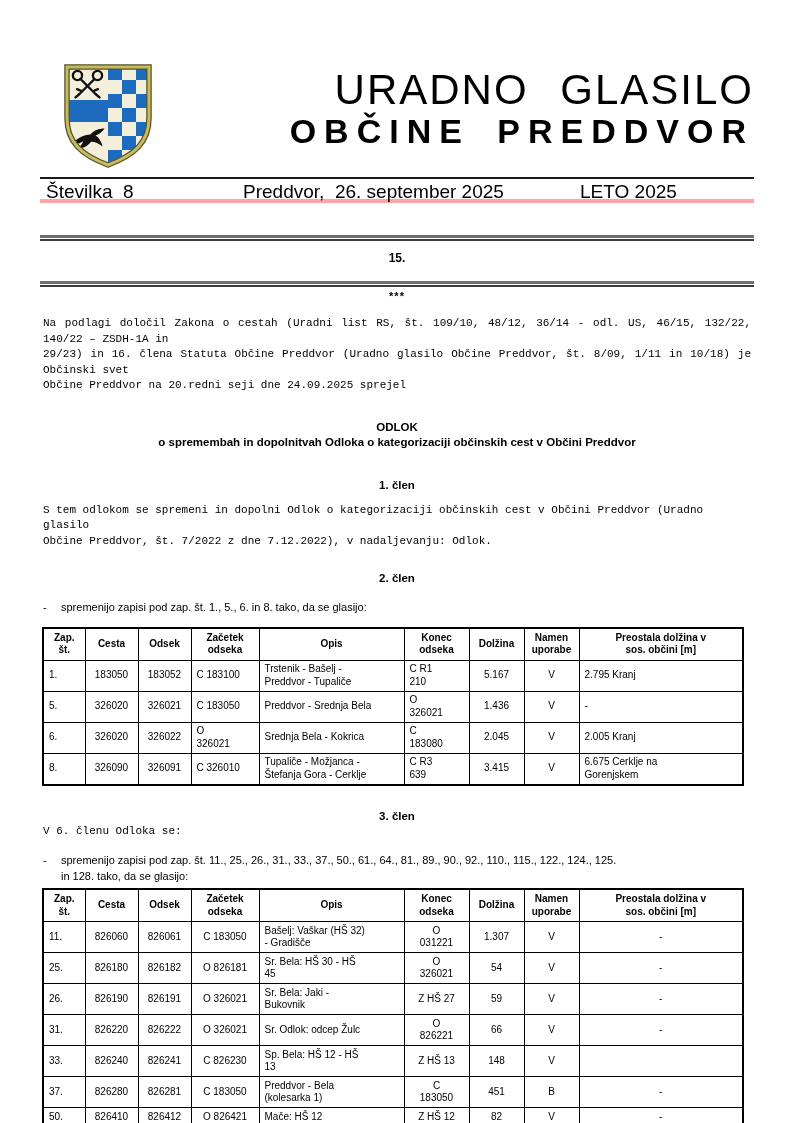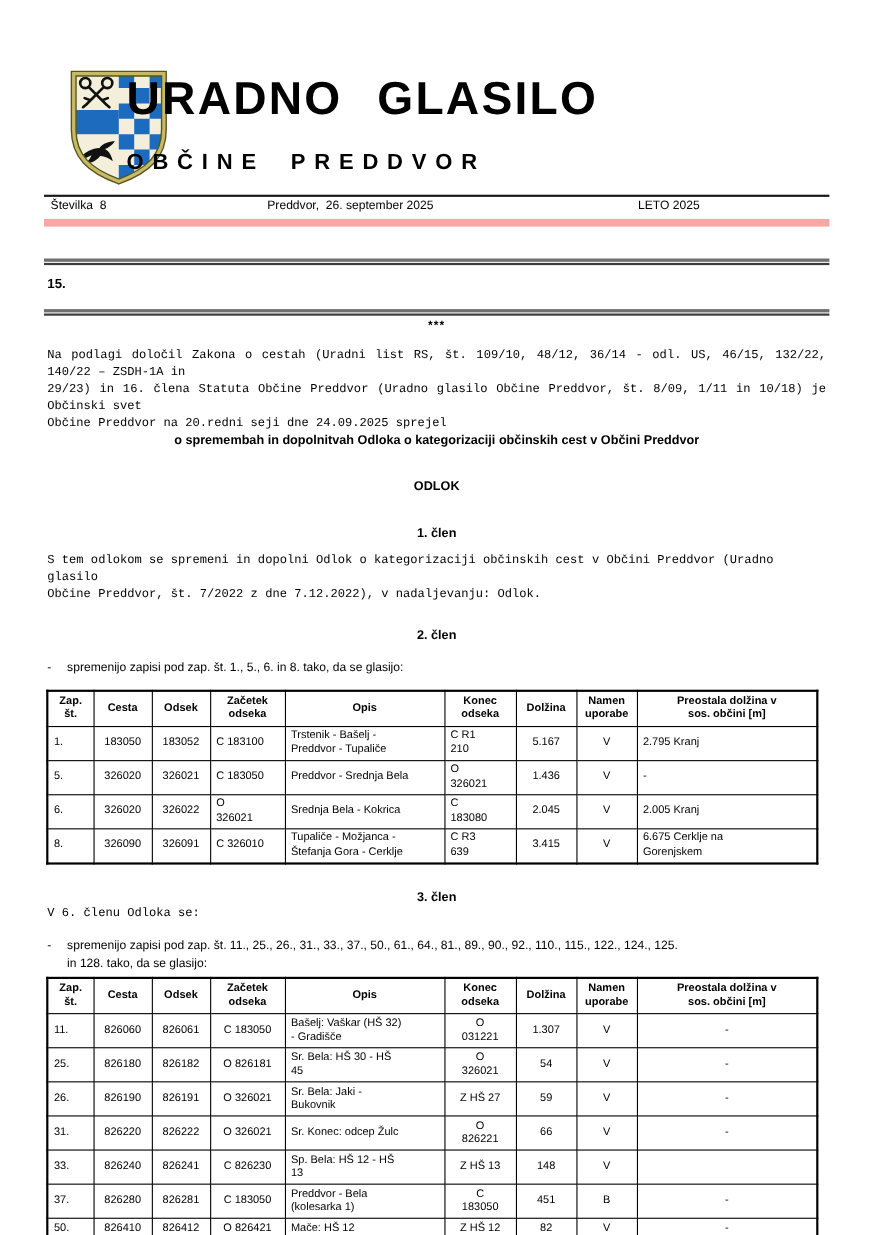--- a/index.html
+++ b/index.html
@@ -1,35 +1,35 @@
 <!DOCTYPE html>
 <html><head>
 <meta charset="utf-8">
 <style>
   html,body{margin:0;padding:0;background:#e8e8e8;}
   .page{width:794px;height:1123px;margin:0 auto;background:#ffffff;position:relative;
         color:#000;font-family:"Liberation Sans","DejaVu Sans",sans-serif;overflow:hidden;}
   
   .masthead{position:relative;height:235px;}
   .arms{position:absolute;left:58px;top:60px;width:100px;height:112px;}
-  .title1{position:absolute;left:115px;right:40px;top:66px;text-align:left;
-          font-size:42px;font-weight:bold;letter-spacing:2px;word-spacing:18px;white-space:pre;}
-  .title2{position:absolute;left:115px;right:40px;top:137px;text-align:left;
-          font-size:20px;font-weight:bold;letter-spacing:8px;word-spacing:10px;white-space:pre;}
+  .title1{position:absolute;left:115px;right:40px;top:66px;text-align:right;
+          font-size:42px;font-weight:normal;letter-spacing:2px;word-spacing:18px;white-space:pre;}
+  .title2{position:absolute;left:115px;right:40px;top:112px;text-align:right;
+          font-size:34px;font-weight:bold;letter-spacing:8px;word-spacing:10px;white-space:pre;}
   .meta{position:absolute;left:40px;right:40px;top:177px;height:20px;
-        border-top:2.5px solid #1a1a1a;border-bottom:7px solid #fca5a5;font-size:11px;}
+        border-top:2.5px solid #1a1a1a;border-bottom:4px solid #fca5a5;font-size:19px;}
   .meta span{position:absolute;top:2px;white-space:pre;}
   .m-issue{left:6px;}
   .m-date{left:203px;}
   .m-year{left:540px;}
   
   .content{margin:0 40px;padding:0 3px;font-size:11px;line-height:15.5px;}
   .grule{height:6px;box-sizing:border-box;border-top:3px solid #6f6f6f;border-bottom:2px solid #3c3c3c;
          margin-left:-3px;margin-right:-3px;}
-  .artnum{text-align:left;font-weight:bold;font-size:12px;margin:10px 0 14px 0;}
+  .artnum{text-align:center;font-weight:bold;font-size:12px;margin:10px 0 14px 0;}
   .stars{text-align:center;font-weight:bold;font-size:11px;margin-top:2px;letter-spacing:1px;}
   .para{margin:12px 0 0 0;white-space:pre-line;text-align:justify;font-family:Liberation Mono, monospace;}
   .para.p-clen1{margin-top:10px;text-align:left;}
   .para.tight{margin:0;text-align:left;}
   .heading{text-align:center;font-weight:bold;font-size:11.5px;line-height:15px;}
   .decree{margin-top:26px;}
   .sp1{margin-top:28px;}
   .sp2{margin-top:22px;}
   .sp3{margin-top:23px;}
   .bullet{display:flex;margin-top:14px;}
@@ -89,22 +89,22 @@
 
     <div class="grule"></div>
     <div class="artnum">15.</div>
     <div class="grule"></div>
     <div class="stars">***</div>
 
     <p class="para">Na podlagi določil Zakona o cestah (Uradni list RS, št. 109/10, 48/12, 36/14 - odl. US, 46/15, 132/22, 140/22 – ZSDH-1A in
 29/23) in 16. člena Statuta Občine Preddvor (Uradno glasilo Občine Preddvor, št. 8/09, 1/11 in 10/18) je Občinski svet
 Občine Preddvor na 20.redni seji dne 24.09.2025 sprejel</p>
 
+    <div class="heading decree">ODLOK</div>
     <div class="heading">o spremembah in dopolnitvah Odloka o kategorizaciji občinskih cest v Občini Preddvor</div>
-    <div class="heading decree">ODLOK</div>
 
     <div class="heading sp1">1. člen</div>
     <p class="para p-clen1">S tem odlokom se spremeni in dopolni Odlok o kategorizaciji občinskih cest v Občini Preddvor (Uradno glasilo
 Občine Preddvor, št. 7/2022 z dne 7.12.2022), v nadaljevanju: Odlok.</p>
 
     <div class="heading sp2">2. člen</div>
     <div class="bullet">
       <span class="dash">-</span>
       <span class="btext">spremenijo zapisi pod zap. št. 1., 5., 6. in 8. tako, da se glasijo:</span>
     </div>
@@ -270,21 +270,21 @@
             <td class="al-c">Z HŠ 27</td>
             <td class="al-c">59</td>
             <td class="al-c">V</td>
             <td class="al-c">-</td>
           </tr>
           <tr>
             <td class="al-l">31.</td>
             <td class="al-c">826220</td>
             <td class="al-c">826222</td>
             <td class="al-c">O 326021</td>
-            <td class="al-l">Sr. Konec: odcep Žulc</td>
+            <td class="al-l">Sr. Odlok: odcep Žulc</td>
             <td class="al-c">O
 826221</td>
             <td class="al-c">66</td>
             <td class="al-c">V</td>
             <td class="al-c">-</td>
           </tr>
           <tr>
             <td class="al-l">33.</td>
             <td class="al-c">826240</td>
             <td class="al-c">826241</td>

